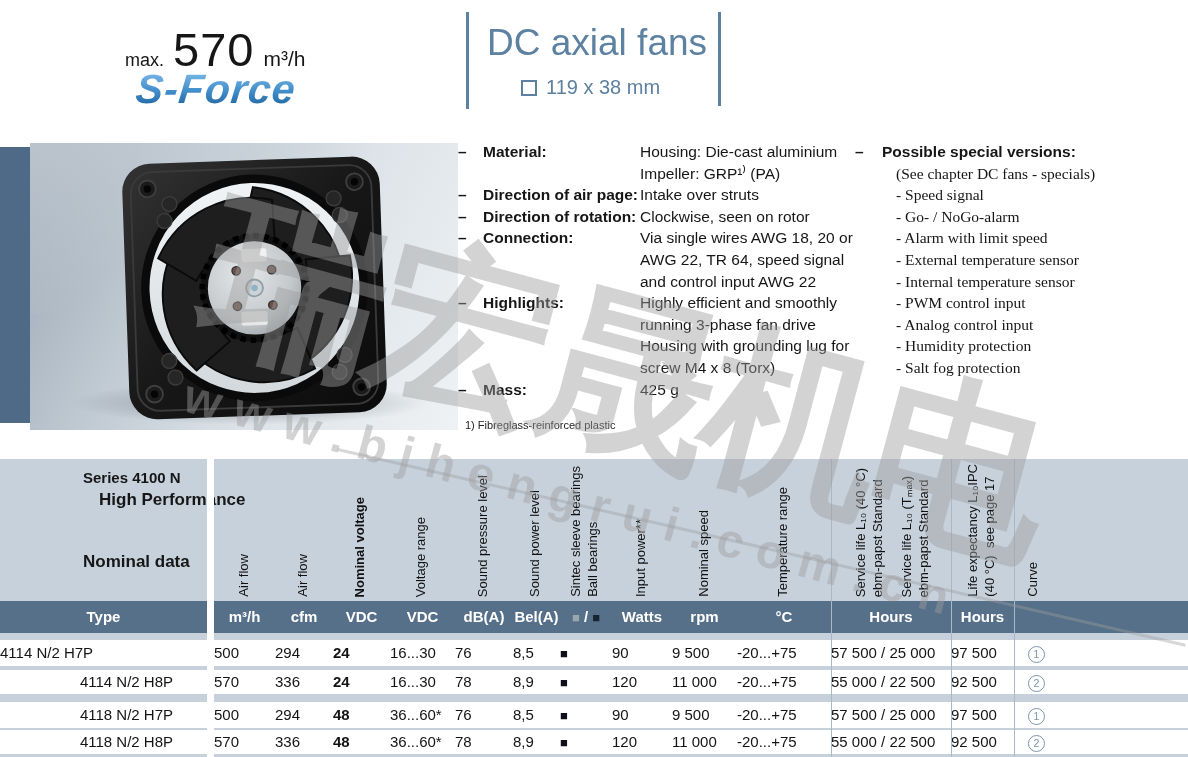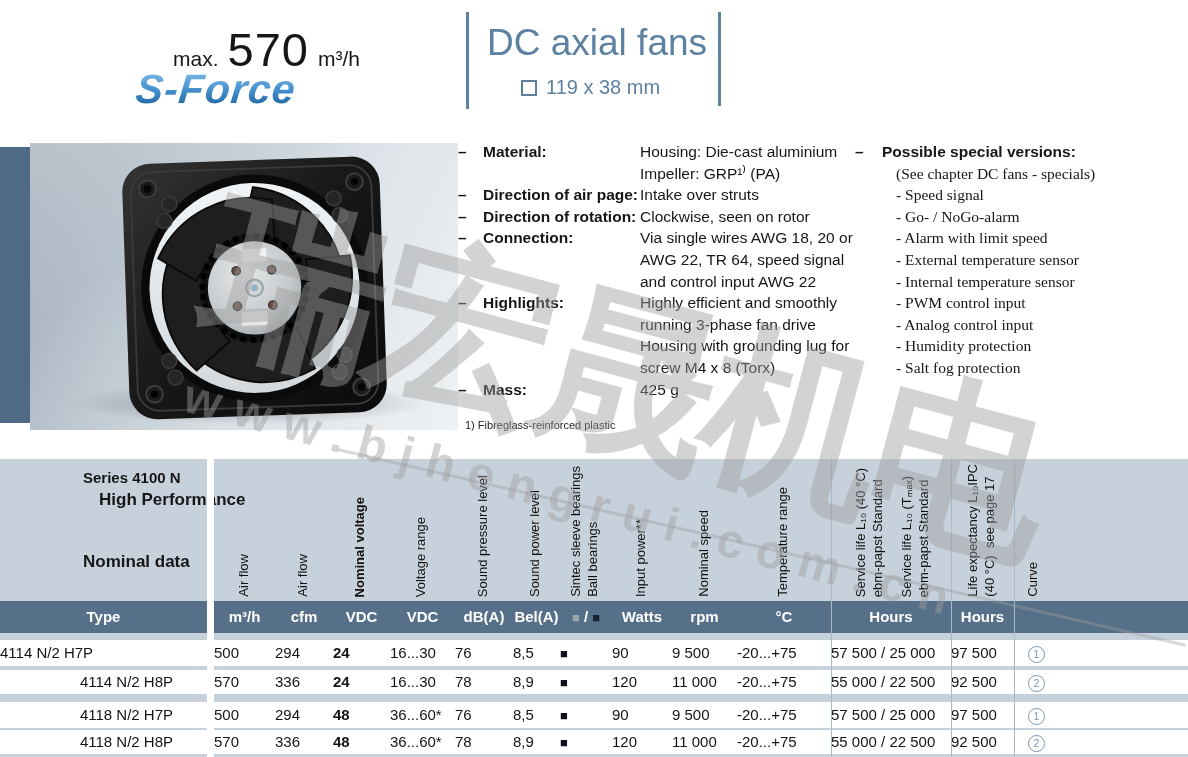--- a/index.html
+++ b/index.html
@@ -1,21 +1,21 @@
 <!DOCTYPE html>
 <html><head>
 <meta charset="utf-8">
 <style>
   html,body{margin:0;padding:0;background:#fff;}
   .page{position:relative;width:1188px;height:757px;background:#fff;overflow:hidden;
         font-family:"Liberation Sans",sans-serif;color:#161616;}
 
   
   .max-block{position:absolute;left:125px;top:22px;display:flex;align-items:baseline;}
-  .max-prefix{font-size:21px;margin-left:48px;}
+  .max-prefix{font-size:18px;}
   .max-value{font-size:47px;margin-left:9px;letter-spacing:1px;}
   .max-unit{font-size:21px;margin-left:9px;}
   .sforce{position:absolute;left:136px;top:66px;font-size:41px;font-weight:bold;font-style:italic;
           letter-spacing:1px;transform:skewX(-6deg);
           background:linear-gradient(180deg,#8ec6f0 0%,#3f8cc9 55%,#14558f 100%);
           -webkit-background-clip:text;background-clip:text;color:transparent;}
   .title-line-left{position:absolute;left:466px;top:12px;width:3px;height:97px;background:#5d81a0;}
   .title-line-right{position:absolute;left:718px;top:12px;width:3px;height:94px;background:#5d81a0;}
   .product-title{position:absolute;left:487px;top:22px;font-size:37px;color:#5d81a0;}
   .dim-row{position:absolute;left:521px;top:76px;color:#5d81a0;font-size:20px;display:flex;align-items:center;}

